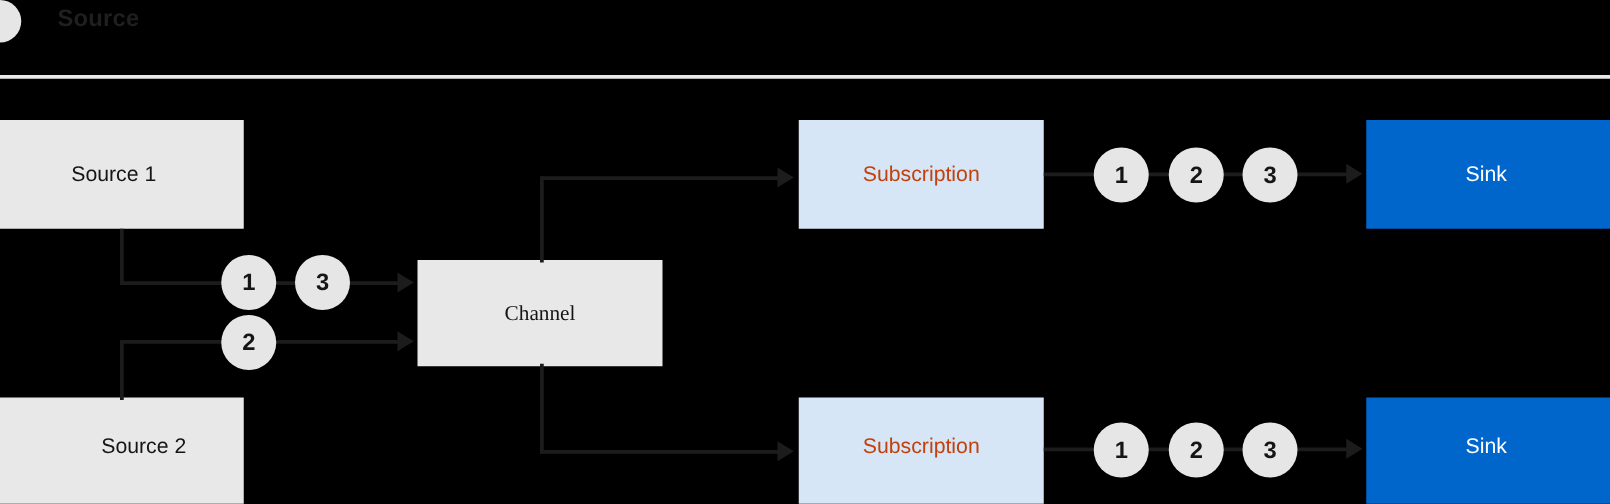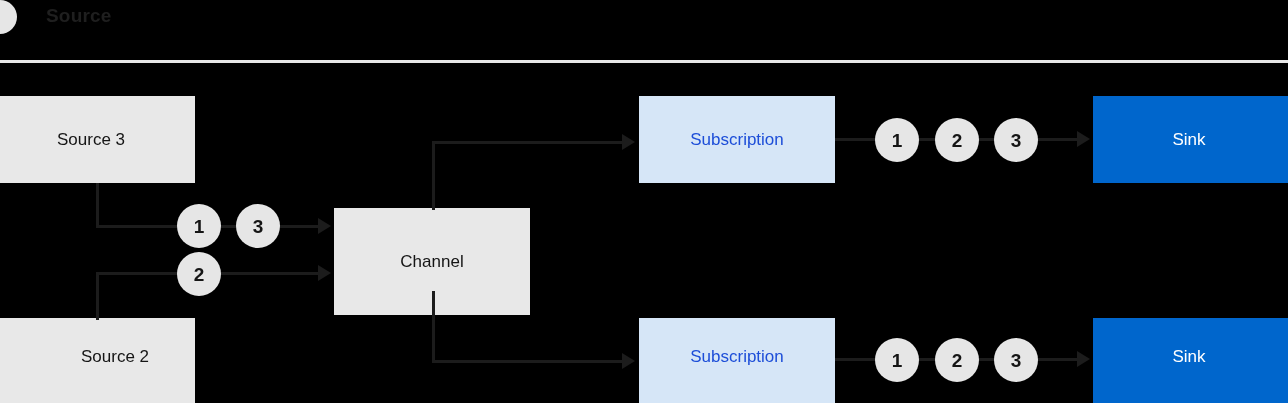--- a/index.html
+++ b/index.html
@@ -67,21 +67,21 @@
   .node.source {
     background: #e8e8e8;
     color: #151515;
   }
   .node.channel {
     background: #e8e8e8;
     color: #151515;
   }
   .node.subscription {
     background: #d6e6f7;
-    color: #1d4ed8;
+    color: #c2410c;
     align-items: center;
   }
   .node.sink {
     background: #0066cc;
     color: #ffffff;
   }
 
   
   .event-dot {
     position: absolute;
@@ -118,41 +118,41 @@
 </head>
 <body>
 
 <div id="stage">
 
   <div class="legend-dot"></div>
   <div class="legend-label">Source</div>
   <div class="divider"></div>
 
   <div class="node source" style="left:-13px; top:96px; width:208px; height:87px;">
-    <span>Source 3</span>
+    <span>Source 1</span>
   </div>
 
   <div class="conn v" style="left:96px; top:183px; height:45px;"></div>
   <div class="conn h" style="left:96px; top:225px; width:226px;"></div>
   <div class="arrow-head" style="left:318px; top:218px;"></div>
 
   <div class="event-dot" style="left:177px; top:204px;">1</div>
   <div class="event-dot" style="left:236px; top:204px;">3</div>
 
   <div class="node source" style="left:-13px; top:318px; width:208px; height:95px;">
     <span style="margin-top:-18px;margin-left:48px;">Source 2</span>
   </div>
 
   <div class="conn v" style="left:96px; top:272px; height:48px;"></div>
   <div class="conn h" style="left:96px; top:272px; width:226px;"></div>
   <div class="arrow-head" style="left:318px; top:265px;"></div>
 
   <div class="event-dot" style="left:177px; top:252px;">2</div>
 
-  <div class="node channel" style="left:334px; top:208px; width:196px; height:107px;">
+  <div class="node channel" style="left:334px; top:208px; width:196px; height:85px;font-family:Liberation Serif, serif;">
     <span>Channel</span>
   </div>
 
   <div class="conn v" style="left:432px; top:141px; height:69px;"></div>
   <div class="conn h" style="left:432px; top:141px; width:192px;"></div>
   <div class="arrow-head" style="left:622px; top:134px;"></div>
 
   <div class="conn v" style="left:432px; top:291px; height:72px;"></div>
   <div class="conn h" style="left:432px; top:360px; width:192px;"></div>
   <div class="arrow-head" style="left:622px; top:353px;"></div>

